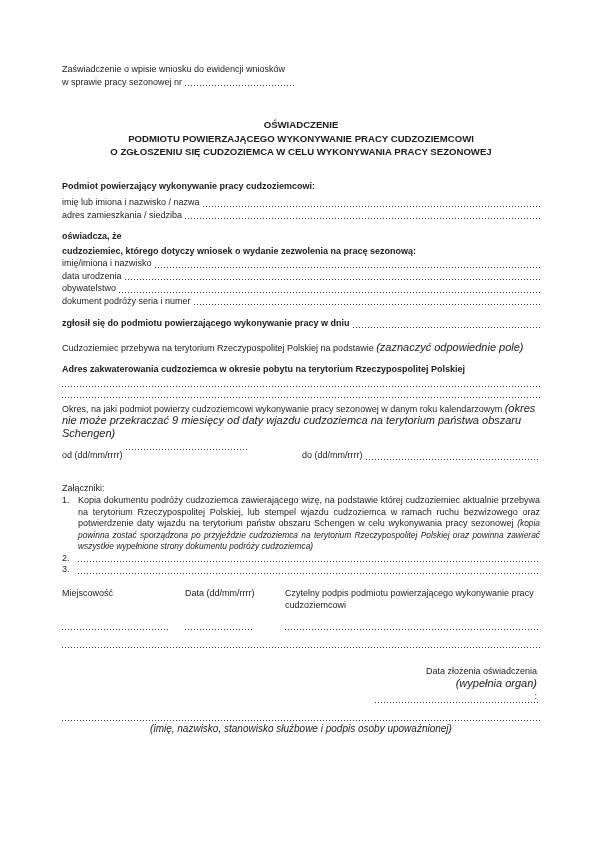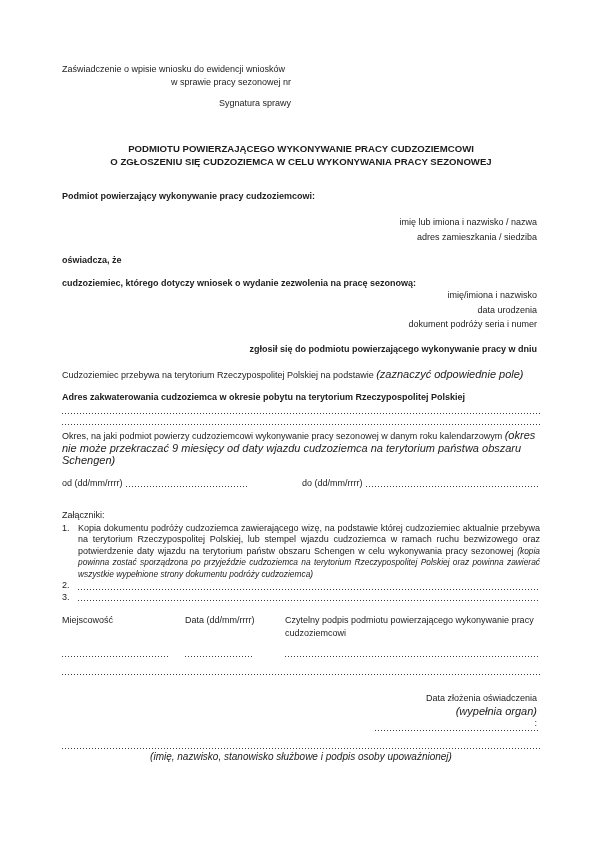--- a/index.html
+++ b/index.html
@@ -11,47 +11,47 @@
     background:#ffffff;
     color:#1c1c1c;
     font-family:"Liberation Sans", sans-serif;
     font-size:9px;
     line-height:12.5px;
     overflow:hidden;
   }
   .b{font-weight:bold;}
   .i{font-style:italic;}
   .small{font-size:11px;}
-  .row{display:flex;align-items:flex-end;flex-direction:column;}
+  .row{display:flex;align-items:flex-end;}
   .lbl{white-space:nowrap;padding-right:3px;}
   .dots{
     flex:1;height:1px;margin-bottom:2px;
     background-image:repeating-linear-gradient(to right,#3a3a3a 0 1px,transparent 1px 3px);
   }
   .dotline{
     height:1px;
     background-image:repeating-linear-gradient(to right,#3a3a3a 0 1px,transparent 1px 3px);
   }
   .registry{width:232px;}
   .sig-line-row{margin-top:7px;}
   .title{ text-align:center;font-weight:bold;font-size:9.6px;line-height:13.5px;margin-top:30px;}
   .heading{font-weight:bold;margin-top:21px;}
-  .fields{margin-top:14px;}
+  .fields{margin-top:4px;}
   .decl{font-weight:bold;margin-top:9px;}
-  .f-head{font-weight:bold;margin-top:10px;}
+  .f-head{font-weight:bold;margin-top:2px;}
   .reported{margin-top:10px;}
   .residence{margin-top:11px;}
   .options{line-height:13px;}
   .option{padding-left:14px;}
   .accom{margin-top:9px;font-weight:bold;}
   .accom-lines .dotline{margin-top:10px;}
   .period{margin-top:5px;line-height:11.5px;}
   .period .note{font-size:11px;}
   .period-row{display:flex;margin-top:9px;}
-  .period-left{width:185px;display:flex;align-items:flex-end;}
+  .period-left{width:185px;display:flex;align-items:flex-start;}
   .period-gap{width:55px;}
   .period-right{flex:1;display:flex;align-items:flex-end;}
   .attach{margin-top:20px;}
   .att-item{display:flex;margin-top:1px;line-height:11.5px;}
   .att-num{width:16px;flex:0 0 16px;}
   .att-body{flex:1;text-align:justify;}
   .att-body .note{font-size:8.4px;}
   .att-dot-row{display:flex;align-items:flex-end;line-height:11.5px;}
   .sig-head{display:flex;margin-top:11px;}
   .sig-col1{width:123px;}
@@ -76,27 +76,24 @@
 <body>
 
 <div class="page">
 
   <div class="registry">
     <div>Zaświadczenie o wpisie wniosku do ewidencji wniosków</div>
     <div class="row">
       <span class="lbl">w sprawie pracy sezonowej nr</span>
       <span class="dots"></span>
     </div>
-    <div class="row sig-line-row">
-      <span class="lbl">Sygnatura sprawy</span>
-      <span class="dots"></span>
-    </div>
   </div>
 
   <div class="title">
+    <div>OŚWIADCZENIE</div>
     <div>PODMIOTU POWIERZAJĄCEGO WYKONYWANIE PRACY CUDZOZIEMCOWI</div>
     <div>O ZGŁOSZENIU SIĘ CUDZOZIEMCA W CELU WYKONYWANIA PRACY SEZONOWEJ</div>
   </div>
 
   <div class="heading">Podmiot powierzający wykonywanie pracy cudzoziemcowi:</div>
   <div class="fields">
     <div class="row">
       <span class="lbl">imię lub imiona i nazwisko / nazwa</span>
       <span class="dots"></span>
     </div>
@@ -108,20 +105,24 @@
   <div class="decl">oświadcza, że</div>
 
   <div class="f-head">cudzoziemiec, którego dotyczy wniosek o wydanie zezwolenia na pracę sezonową:</div>
   <div>
     <div class="row">
       <span class="lbl">imię/imiona i nazwisko</span>
       <span class="dots"></span>
     </div>
     <div class="row">
       <span class="lbl">data urodzenia</span>
+      <span class="dots"></span>
+    </div>
+    <div class="row">
+      <span class="lbl">obywatelstwo</span>
       <span class="dots"></span>
     </div>
     <div class="row">
       <span class="lbl">dokument podróży seria i numer</span>
       <span class="dots"></span>
     </div>
   </div>
 
   <div class="row reported">
     <span class="lbl b">zgłosił się do podmiotu powierzającego wykonywanie pracy w dniu</span>

